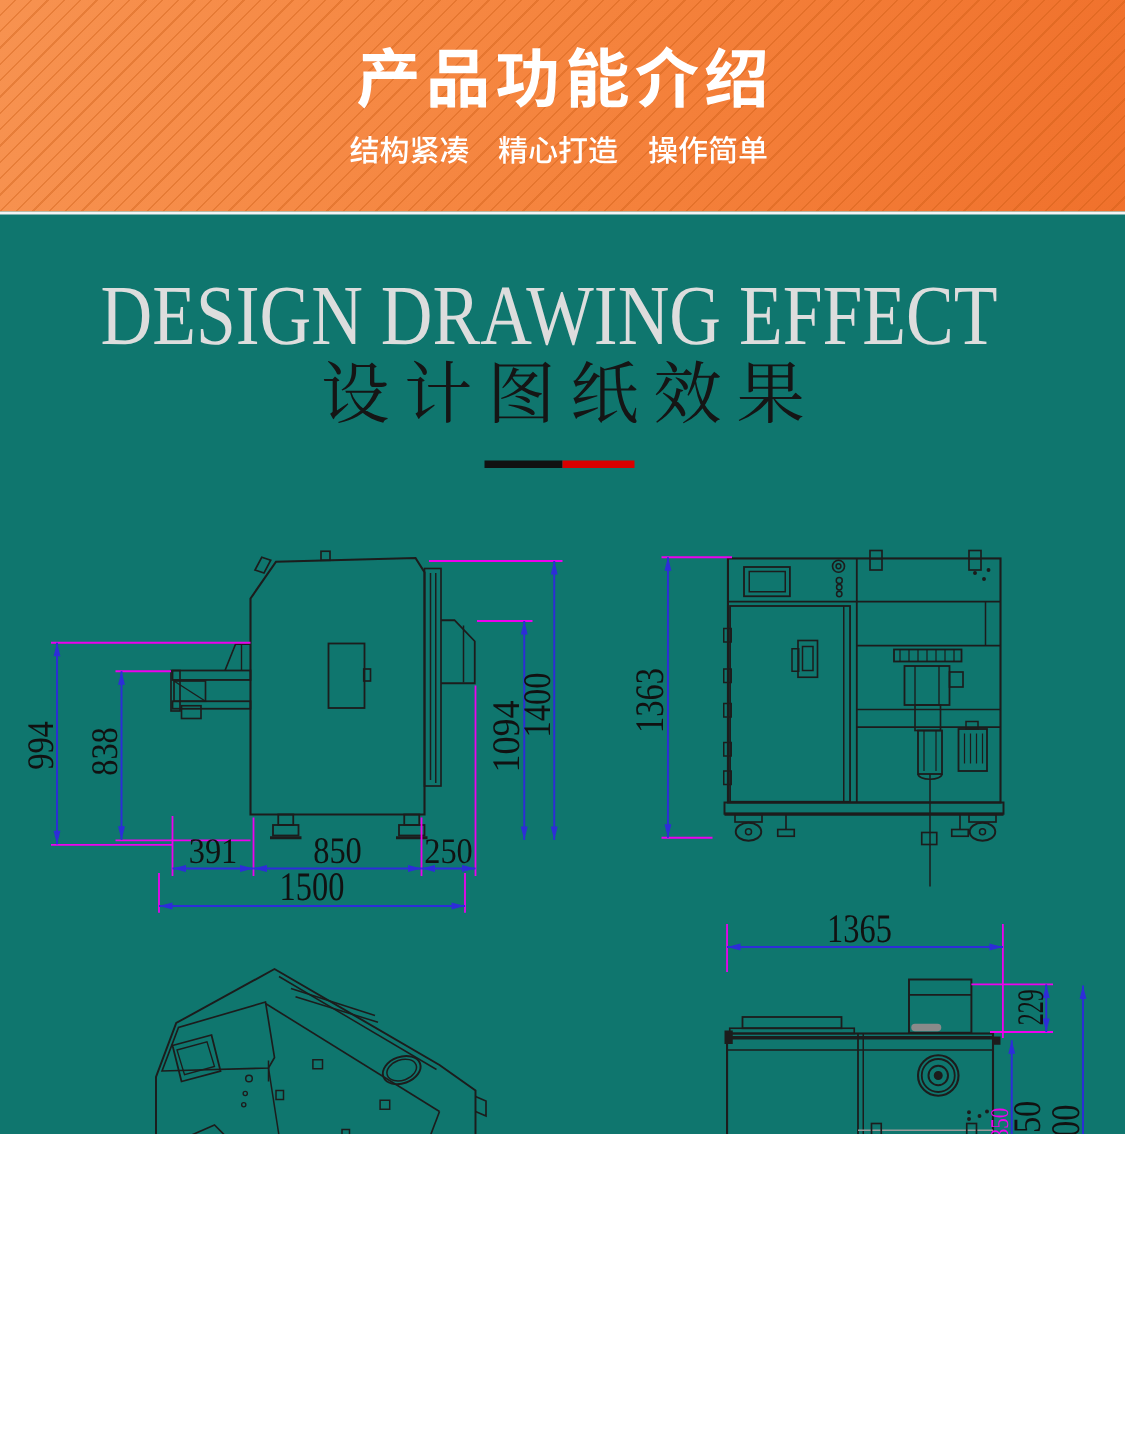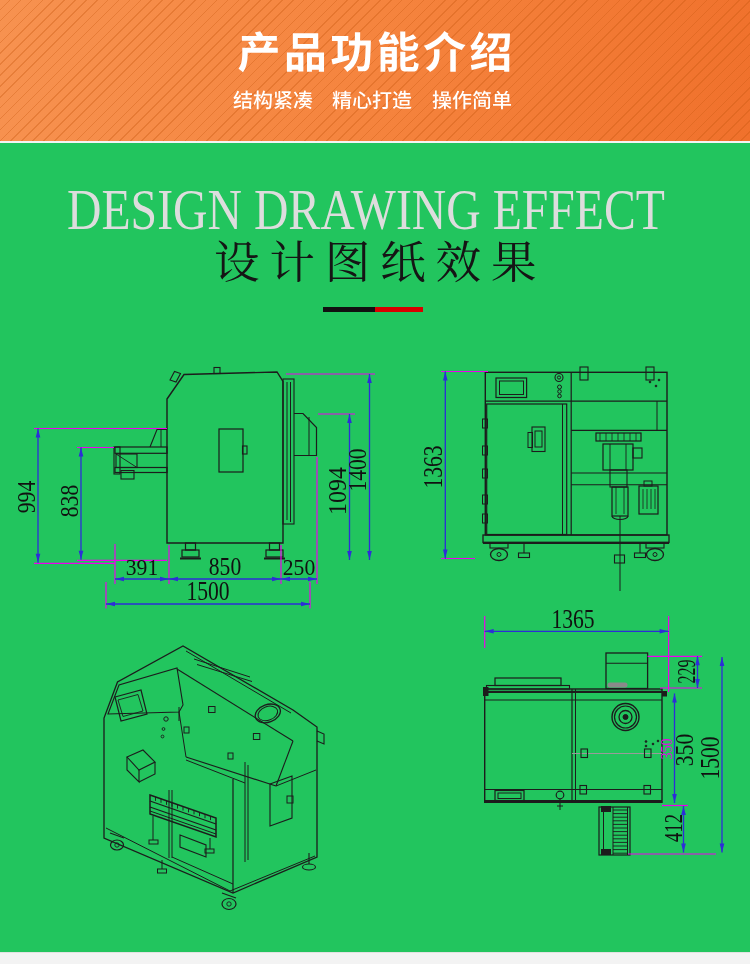--- a/index.html
+++ b/index.html
@@ -1,14 +1,14 @@
 <!DOCTYPE html>
 <html><head><meta charset="utf-8"><style>
 html,body{margin:0;padding:0}
-.page{position:relative;width:750px;height:964px;background:#22c55e;overflow:hidden;font-family:"Liberation Serif",serif}
+.page{position:relative;width:750px;height:756px;background:#0f766e;overflow:hidden;font-family:"Liberation Serif",serif}
 .header{position:absolute;left:0;top:0;width:750px;height:141px;
  background:repeating-linear-gradient(135deg,rgba(200,88,15,0) 0 6.6px,rgba(200,88,15,0.34) 6.6px 7.7px),
  linear-gradient(100deg,#f79250 0%,#f5843e 50%,#f0712c 100%);}
 .wm{position:absolute;left:0;top:150px}
 .divb{position:absolute;left:323px;top:307px;width:52px;height:5px;background:#111}
 .divr{position:absolute;left:375px;top:307px;width:48px;height:5px;background:#d90000}
 .footer{position:absolute;left:0;top:952px;width:750px;height:12px;background:#f3f3f3;border-top:1px solid #e2e2e2}
 </style></head><body>
 <div class="page">
 

